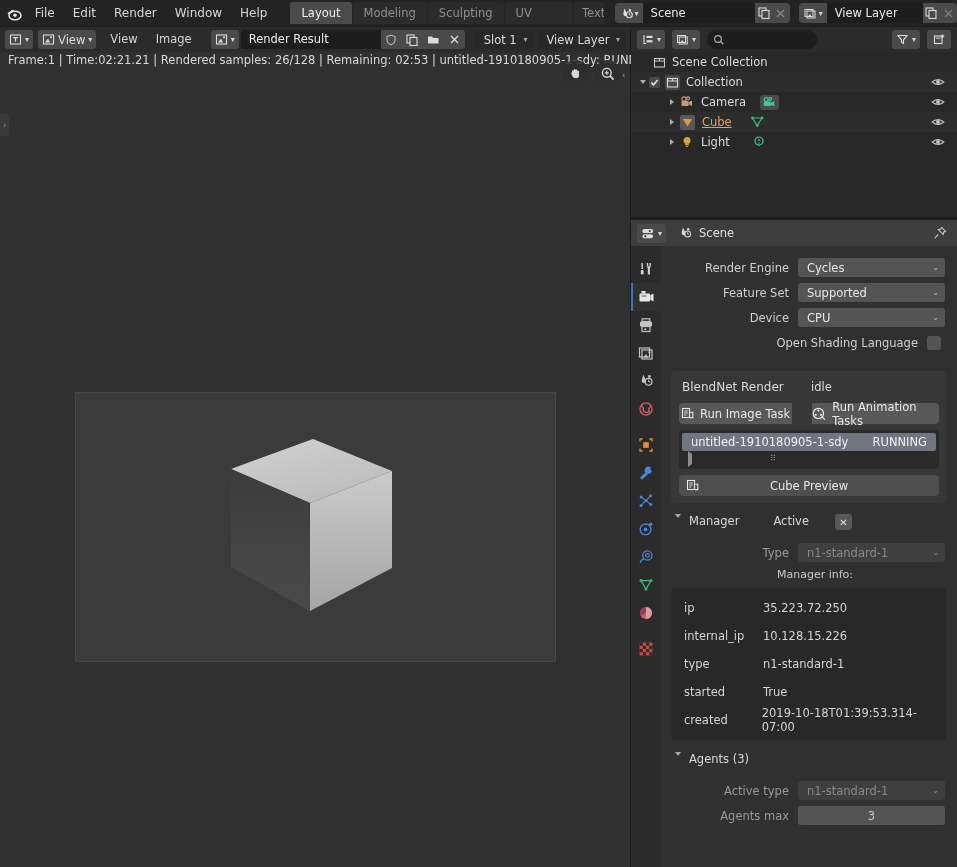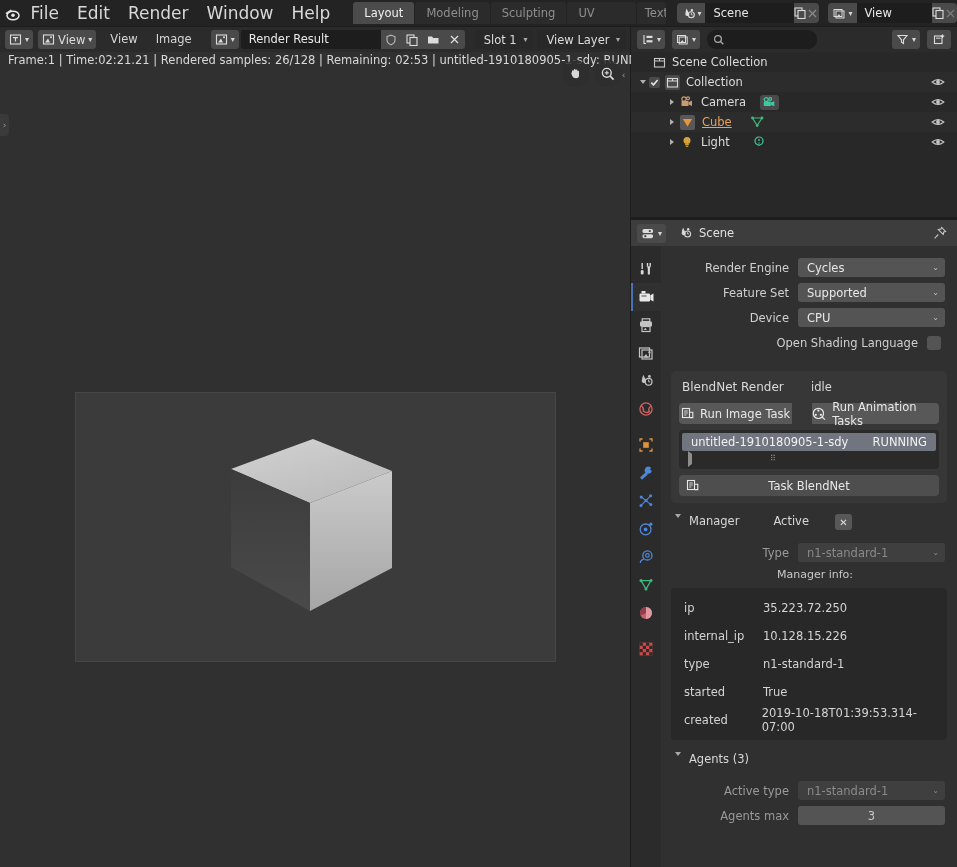--- a/index.html
+++ b/index.html
@@ -18,21 +18,21 @@
     position: absolute; left: 0; top: 0; width: 957px; height: 26px;
     background: #232323;
     display: flex; align-items: center;
   }
   .blender-logo {
     width: 26px; height: 26px; display: flex; align-items: center; justify-content: center;
     margin-left: 4px;
   }
   .menu-item {
     padding: 0 9px; height: 26px; line-height: 26px; color: #d8d8d8;
-    font-size: 17px; cursor: default;
+    font-size: 12px; cursor: default;
   }
   .wtabs { display: flex; align-items: center; height: 26px; margin-left: 14px; }
   .wtab {
     height: 22px; line-height: 22px; padding: 0 11px; font-size: 11.5px;
     color: #8f8f8f; border-radius: 3px 3px 0 0; background: #2b2b2b;
     margin-right: 1px;
   }
   .wtab.active { background: #4b4b4b; color: #f0f0f0; }
   .wtab.clipped { width: 36px; padding: 0 0 0 8px; overflow: hidden; white-space: nowrap; }
 
@@ -796,21 +796,21 @@
         </div>
 
         <div class="pbtn flat" style="margin-top:6px;position:relative;">
           <span style="position:absolute;left:7px;">
             <svg width="13" height="13" viewBox="0 0 13 13">
               <rect x="1.5" y="1.5" width="7" height="9" fill="none" stroke="#e8e8e8" stroke-width="1.1"></rect>
               <path d="M3.2 4 H6.8 M3.2 6 H6.8 M3.2 8 H5.4" stroke="#e8e8e8" stroke-width="0.9"></path>
               <path d="M8.6 5.2 L11.8 5.2 L11.8 10.6 L8.6 10.6" fill="none" stroke="#e8e8e8" stroke-width="1.1"></path>
             </svg>
           </span>
-          <span>Task BlendNet</span>
+          <span>Cube Preview</span>
         </div>
       </div>
 
       <div style="height:11px;"></div>
 
       <div class="sec-header">
         <i class="tri-down" style="border-top-color:#a8a8a8;"></i>
         <span>Manager</span>
         <span style="margin-left:26px;">Active</span>
         <span class="sec-xbtn" style="margin-left:18px;">✕</span>

